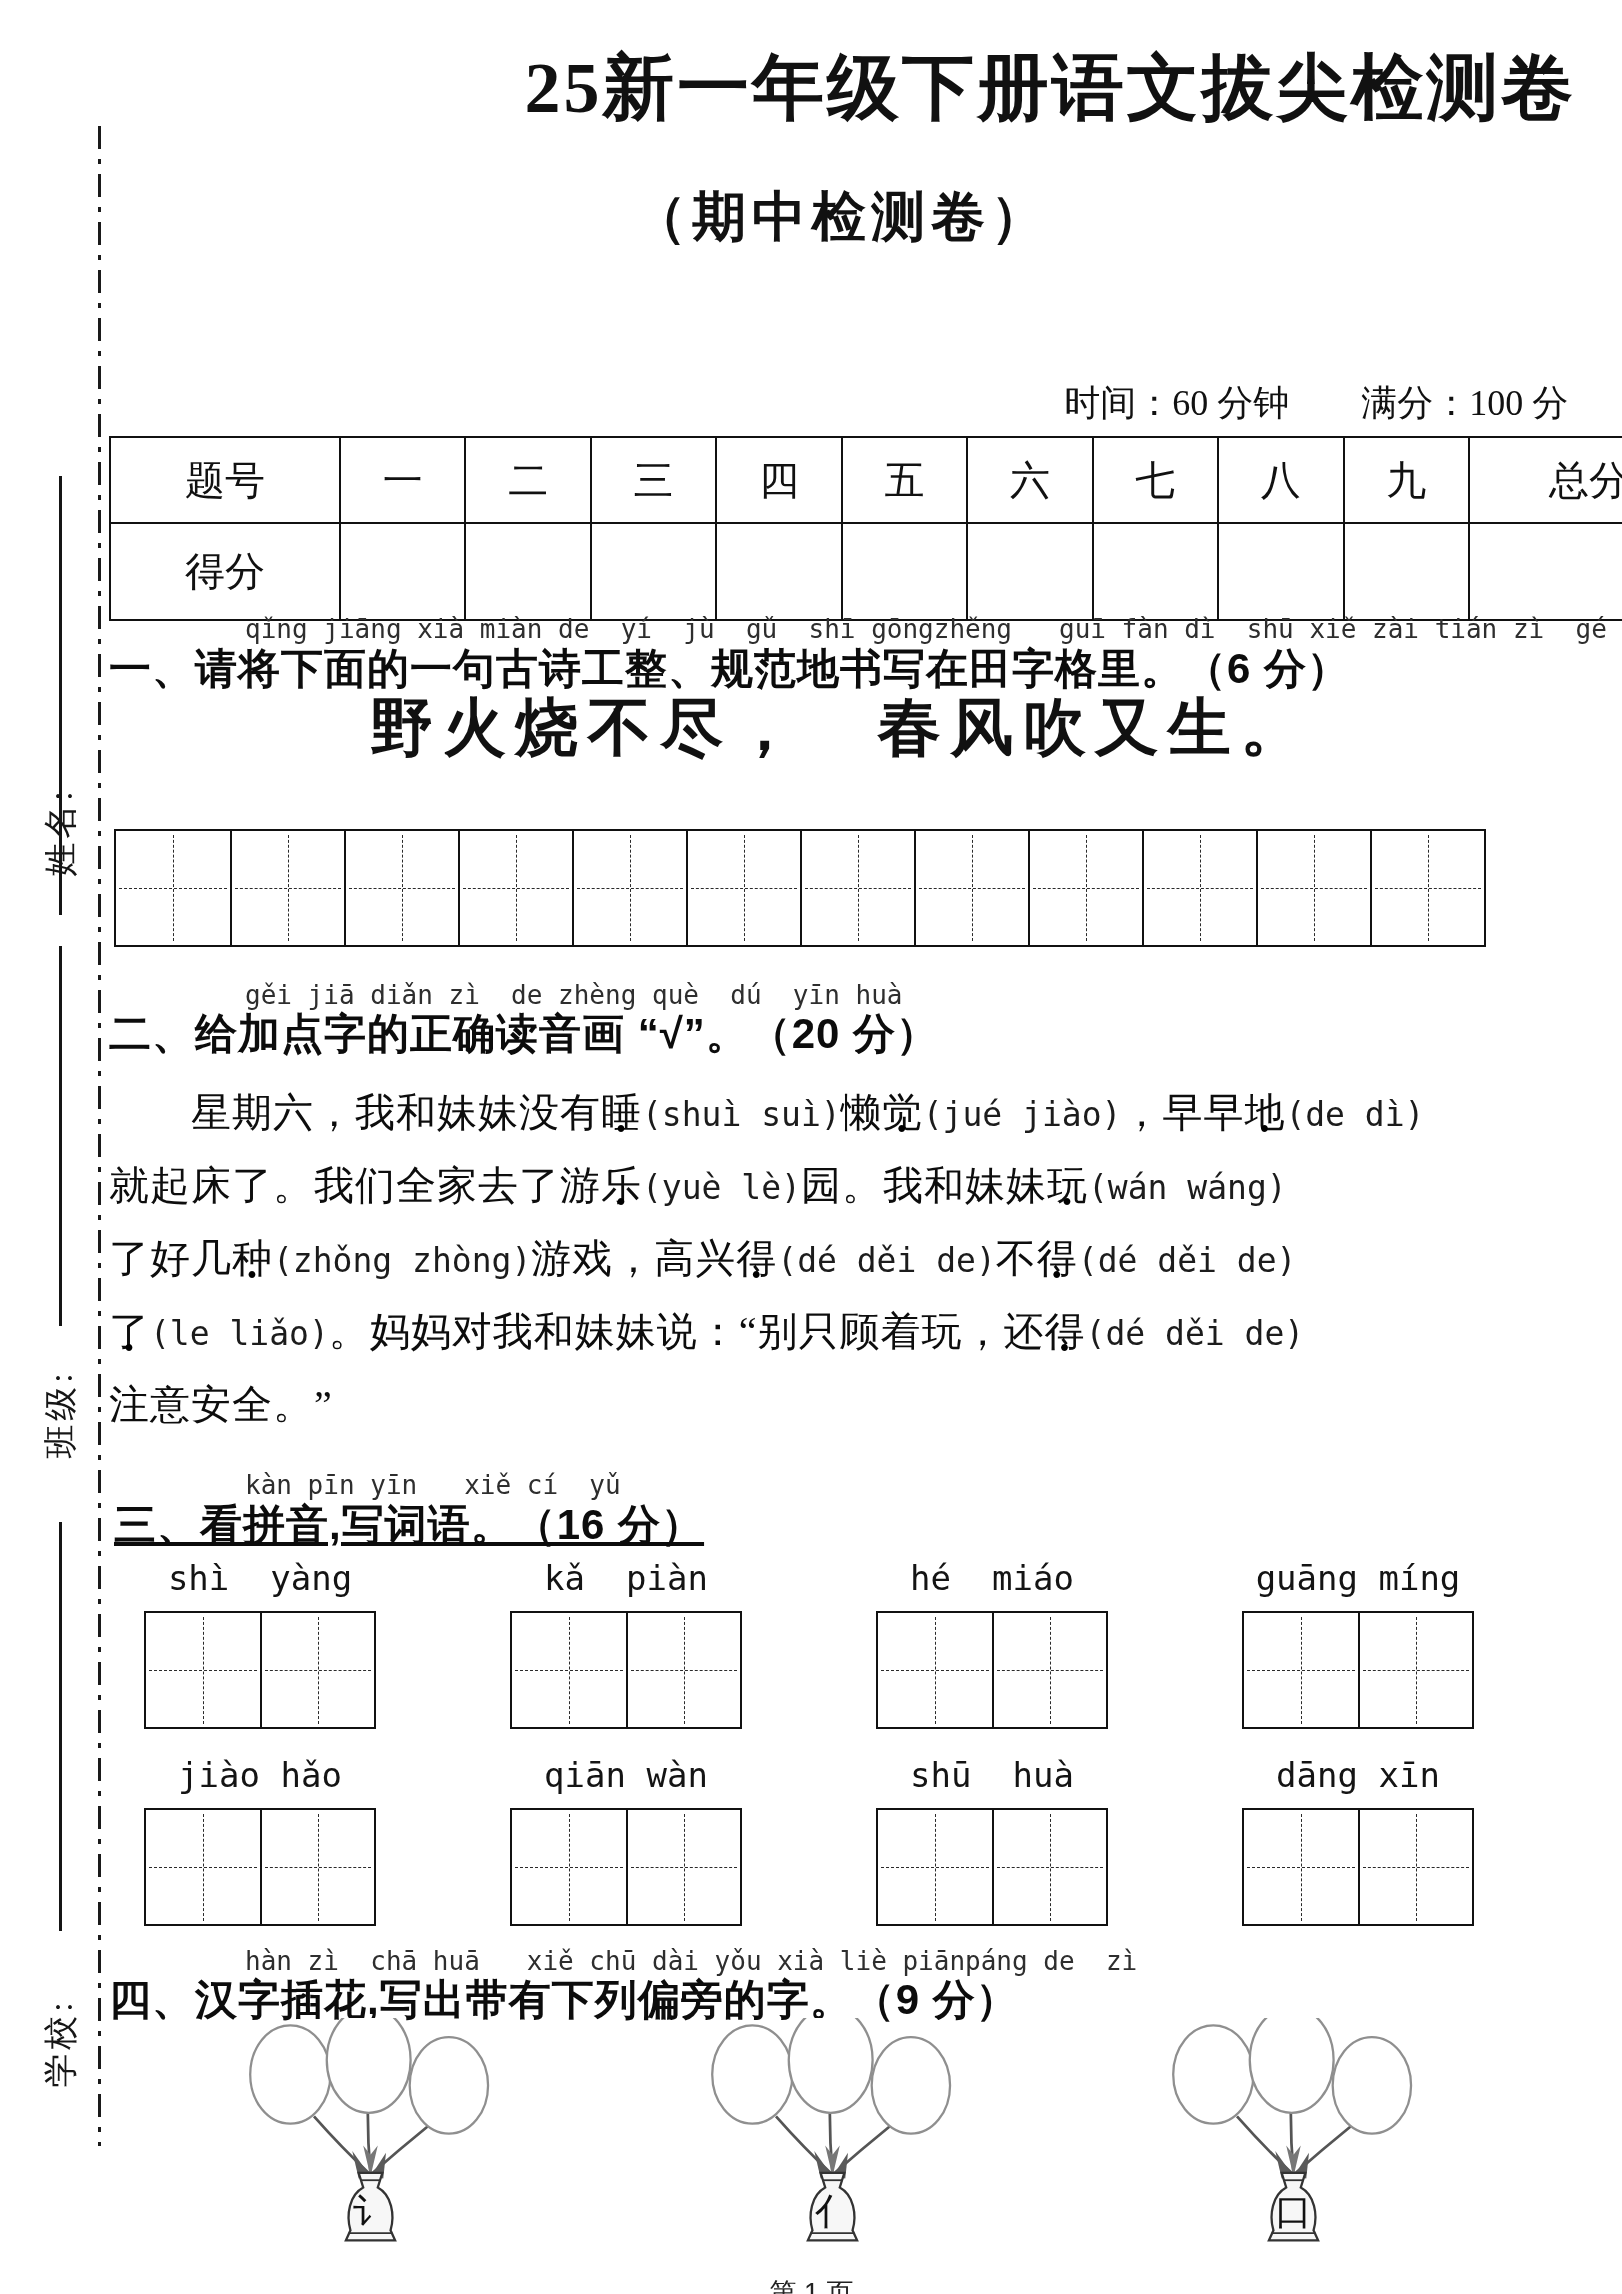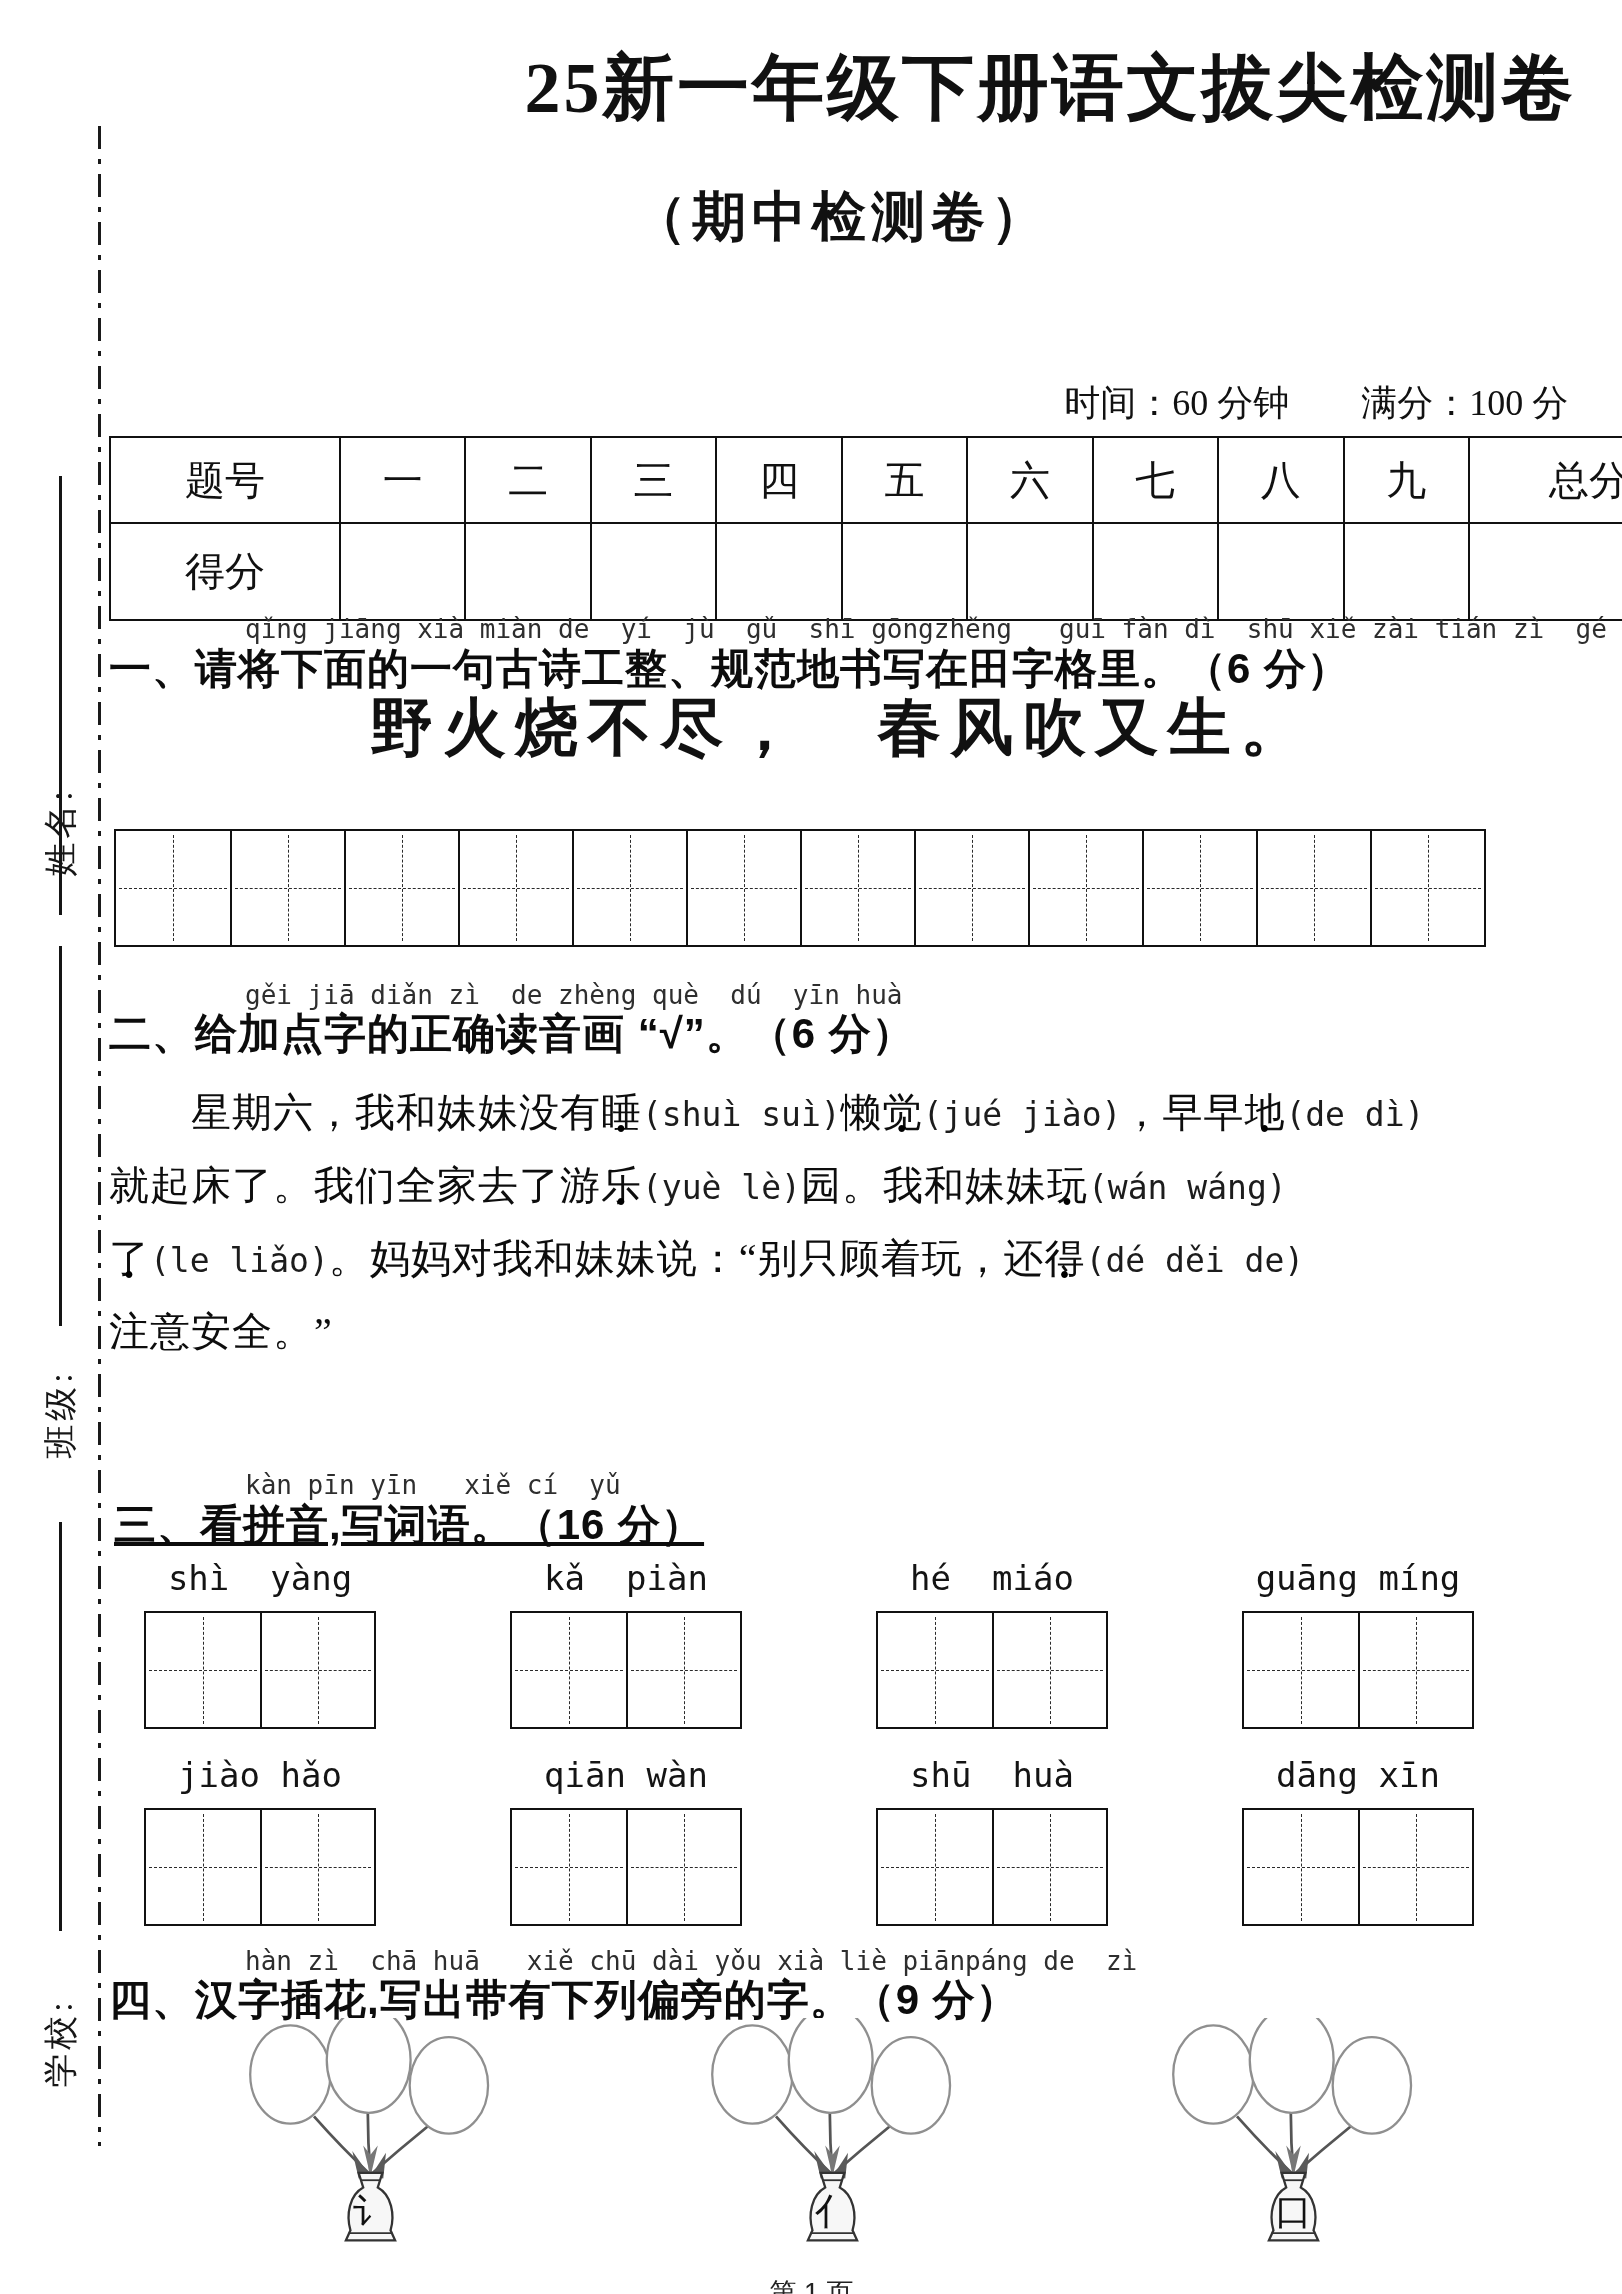--- a/index.html
+++ b/index.html
@@ -117,24 +117,25 @@
       <div class="tian"></div>
       <div class="tian"></div>
       <div class="tian"></div>
       <div class="tian"></div>
       <div class="tian"></div>
     </div>
 
   <div class="abs" style="left:245px;top:982px;">
     <span class="spy">gěi jiā diǎn zì  de zhèng què  dú  yīn huà</span>
   </div>
-  <div class="abs shead" style="left:109px;top:1010px;width:1484px;">二、给加点字的正确读音画 “√”。（6 分）</div>
+  <div class="abs shead" style="left:109px;top:1010px;width:1484px;">二、给加点字的正确读音画 “√”。（20 分）</div>
   <div id="para">
       <div class="pline"><span class="pt">　　星期六，我和妹妹没有</span><span class="dc">睡</span><span class="py">(shuì suì)</span><span class="pt">懒</span><span class="dc">觉</span><span class="py">(jué jiào)</span><span class="pt">，早早</span><span class="dc">地</span><span class="py">(de dì)</span></div>
       <div class="pline"><span class="pt">就起床了。我们全家去了游</span><span class="dc">乐</span><span class="py">(yuè lè)</span><span class="pt">园。我和妹妹</span><span class="dc">玩</span><span class="py">(wán wáng)</span></div>
+      <div class="pline"><span class="pt">了好几</span><span class="dc">种</span><span class="py">(zhǒng zhòng)</span><span class="pt">游戏，高兴</span><span class="dc">得</span><span class="py">(dé děi de)</span><span class="pt">不</span><span class="dc">得</span><span class="py">(dé děi de)</span></div>
       <div class="pline"><span class="dc">了</span><span class="py">(le liǎo)</span><span class="pt">。妈妈对我和妹妹说：“别只顾着玩，还</span><span class="dc">得</span><span class="py">(dé děi de)</span></div>
       <div class="pline"><span class="pt">注意安全。”</span></div>
     </div>
 
   <div class="abs" style="left:245px;top:1472px;">
     <span class="spy">kàn pīn yīn   xiě cí  yǔ</span>
   </div>
   <div class="abs shead" style="left:114px;top:1501px;width:1484px;text-decoration:underline;">三、看拼音,写词语。（16 分）</div>
   <div class="wrow" id="wrow0" style="top:1558px;">
       <div class="wgroup">

